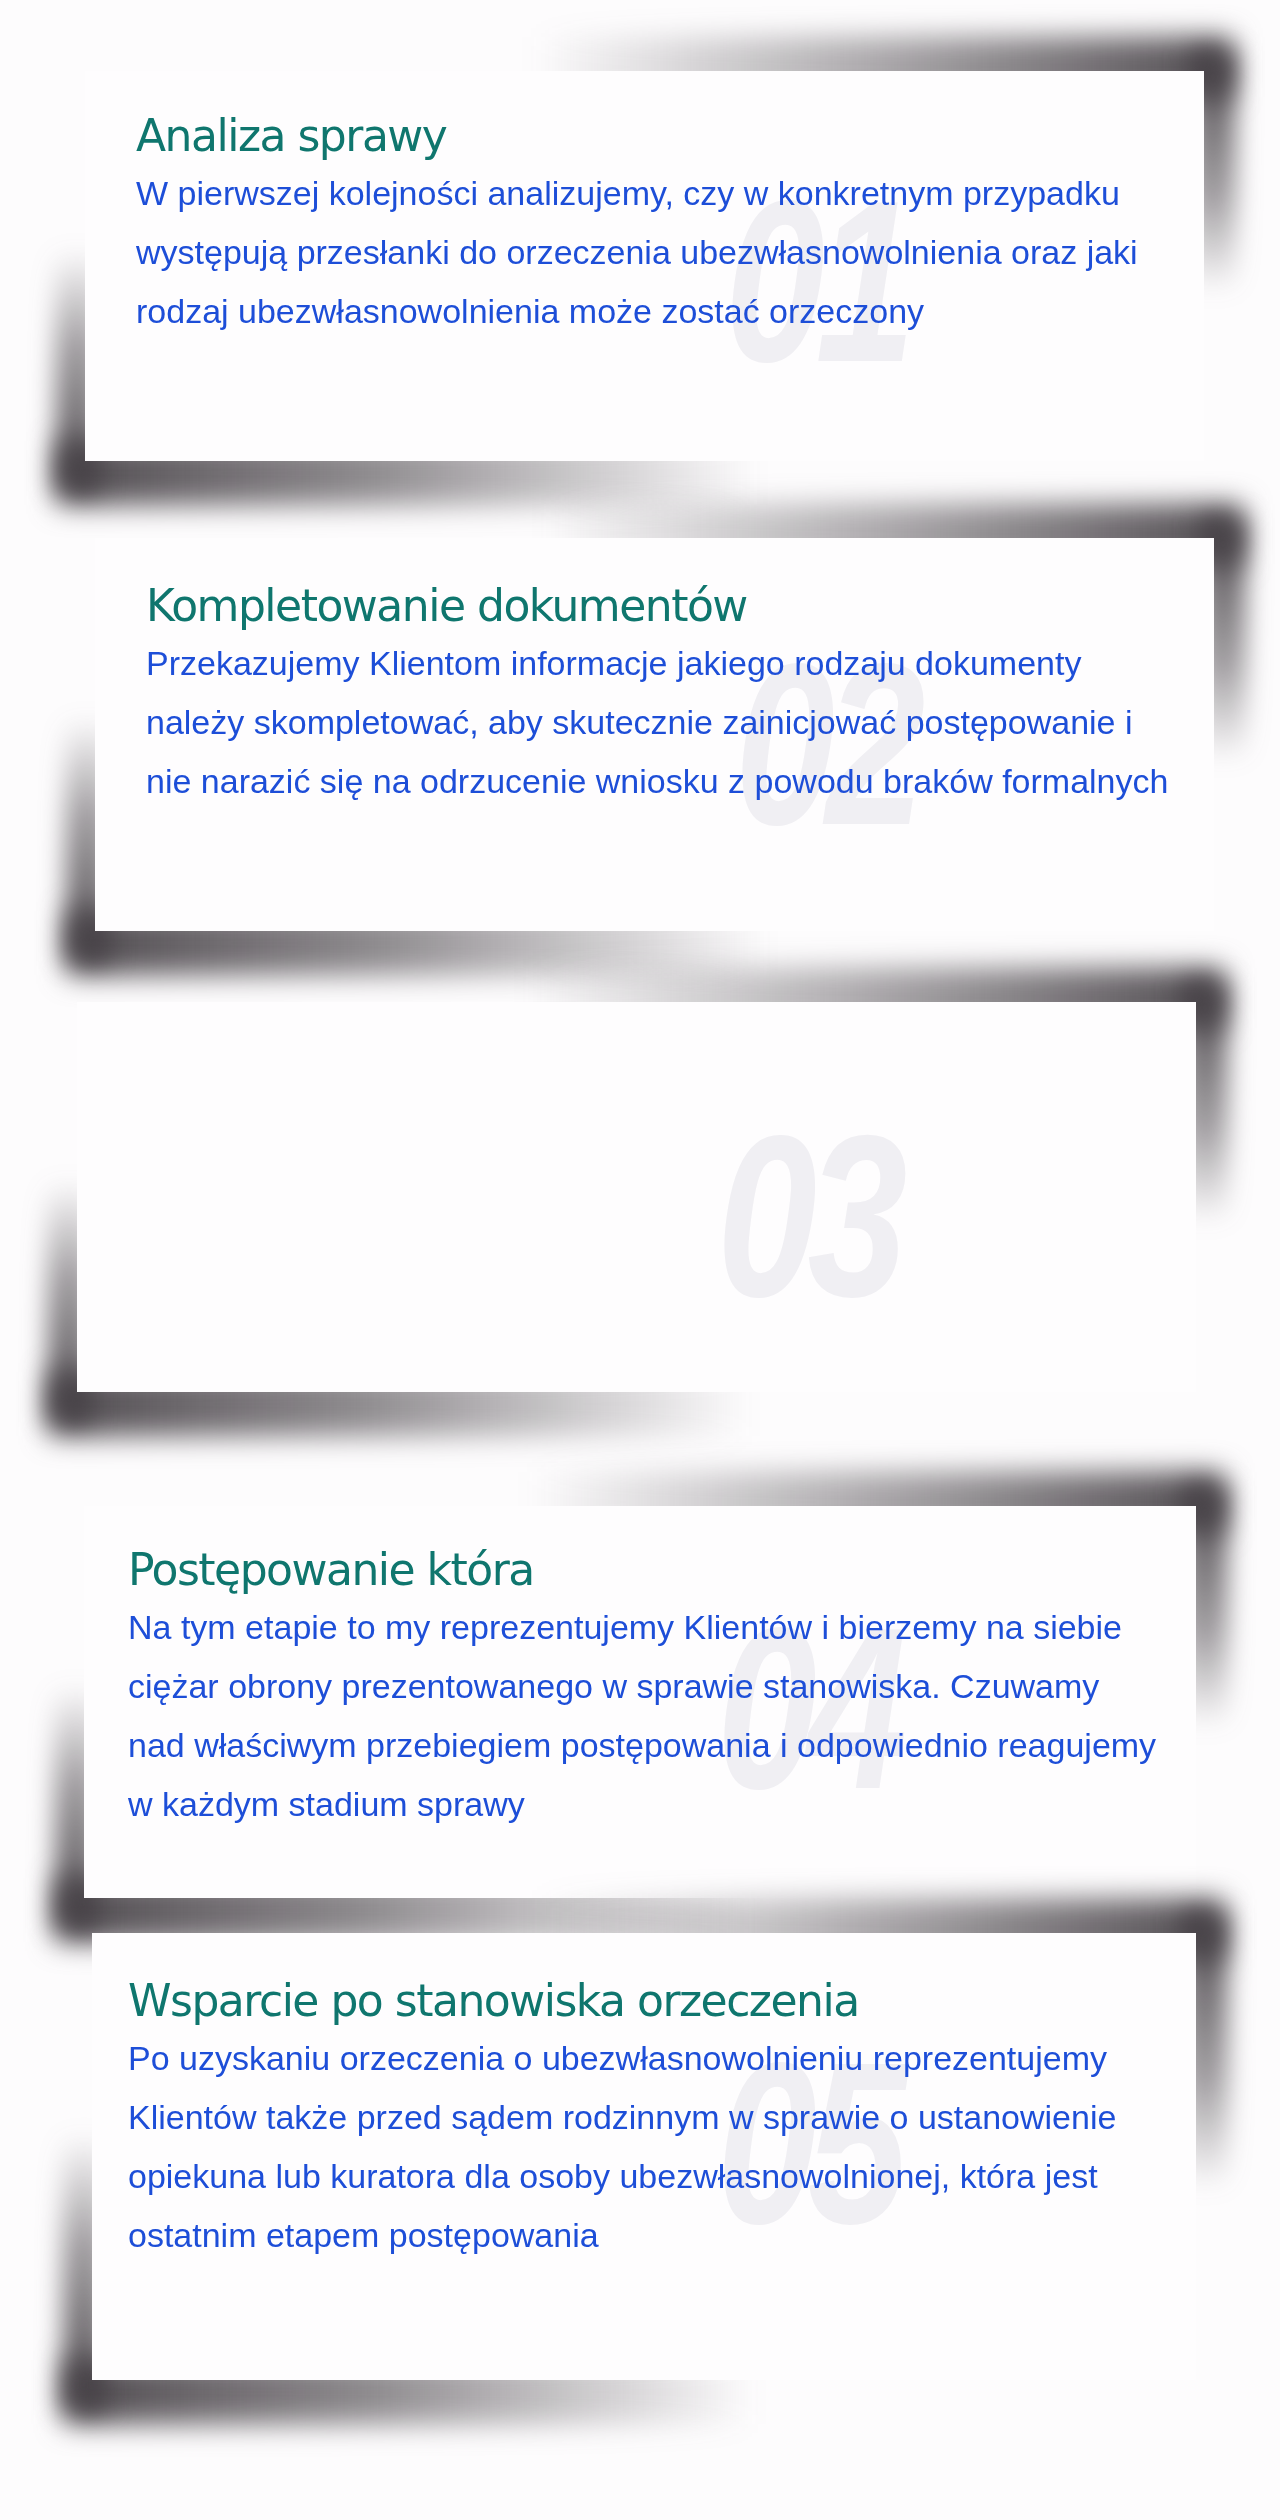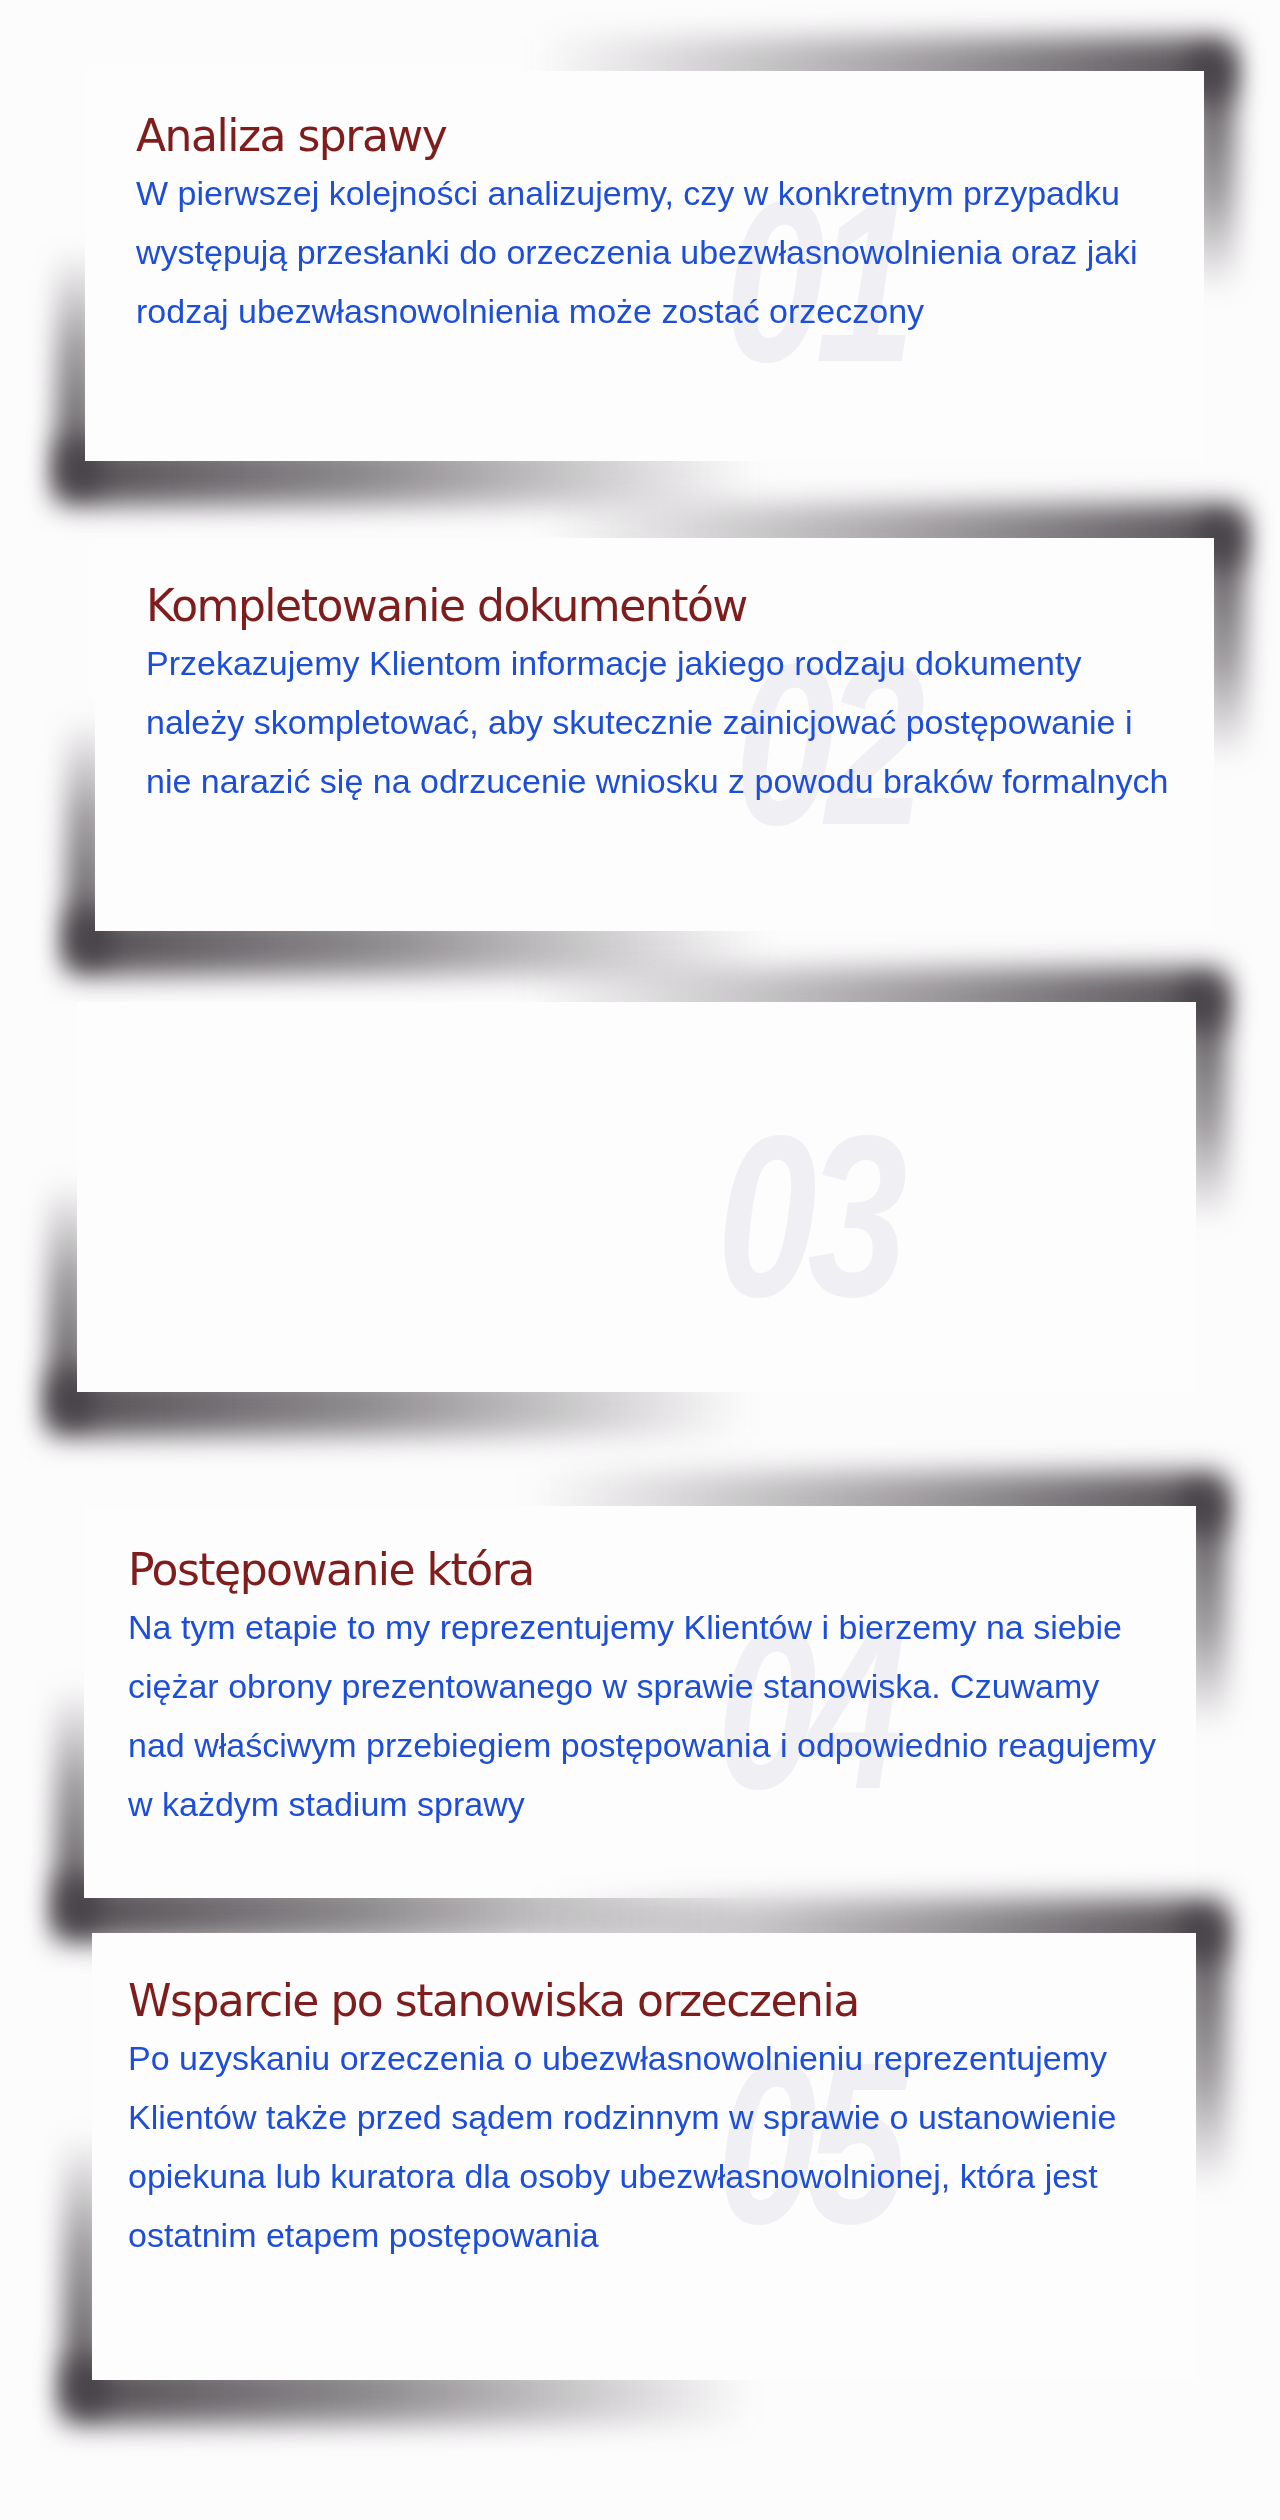--- a/index.html
+++ b/index.html
@@ -93,21 +93,21 @@
   .card .content {
     position: relative;
     z-index: 2;
   }
   .card h3 {
     margin: 0;
     font-family: "DejaVu Sans", sans-serif;
     font-weight: normal;
     font-size: 44px;
     line-height: 56px;
-    color: #7f1d1d;
+    color: #0f766e;
     letter-spacing: -1.5px;
   }
   .card p {
     margin: 0;
     font-family: "Liberation Sans", sans-serif;
     font-size: 34px;
     line-height: 59px;
     color: #1d4ed8;
     max-width: 1030px;
   }

